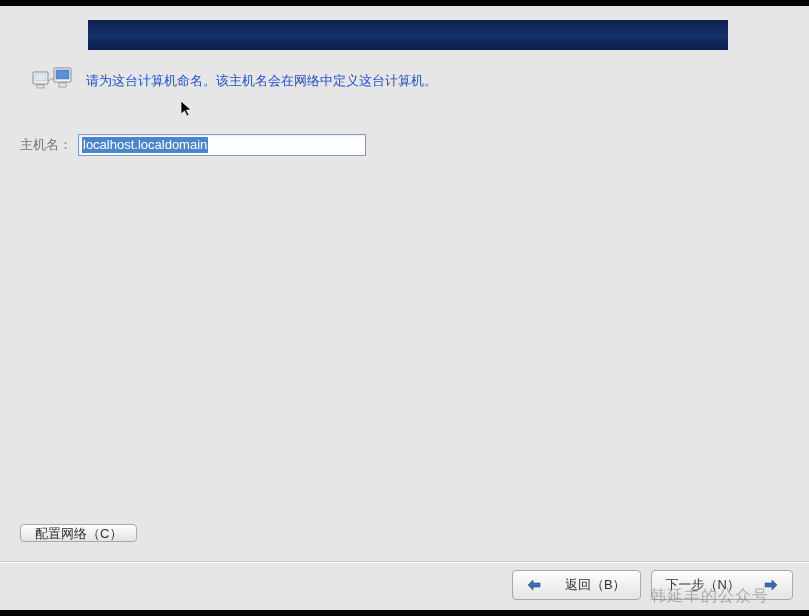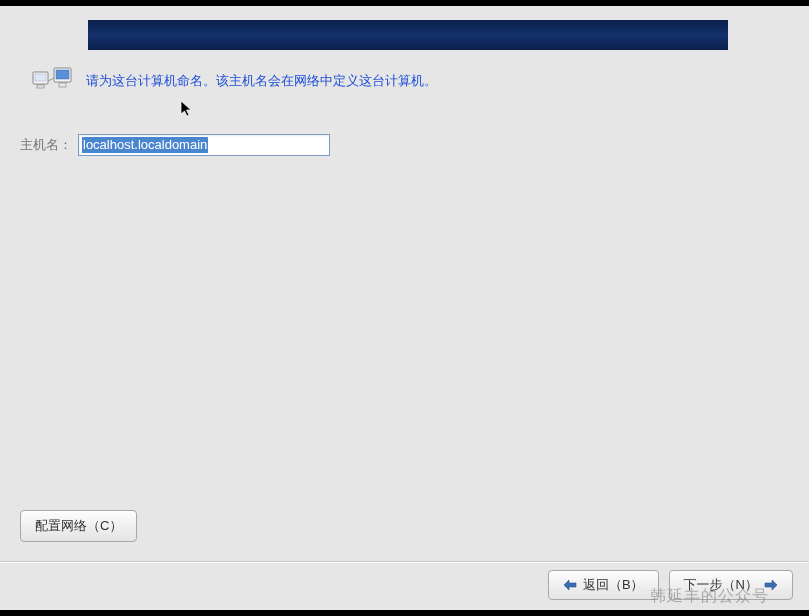--- a/index.html
+++ b/index.html
@@ -74,41 +74,41 @@
       margin-top: 38px;
       margin-left: 0px;
       gap: 6px;
     }
     .form-label {
       color: #737373;
       font-size: 13px;
     }
     .hostname-input-wrap {
       position: relative;
-      width: 252px;
+      width: 288px;
       height: 22px;
       border: 1px solid #7a9cc6;
       background: #fff;
       box-shadow: inset 1px 1px 2px rgba(0,0,0,0.08);
     }
     .hostname-selected {
       position: absolute;
       left: 3px;
       top: 2px;
       background: #4a86cf;
       color: #fff;
       font-size: 13px;
       padding: 0 1px;
       line-height: 16px;
     }
     .config-button {
       position: absolute;
       bottom: 68px;
       left: 20px;
-      height: 32px;
+      height: 18px;
       padding: 0 14px;
       background: linear-gradient(to bottom, #fdfdfd 0%, #f0f0f0 50%, #e4e4e4 100%);
       border: 1px solid #a8a8a8;
       border-radius: 4px;
       font-size: 13px;
       color: #333;
       cursor: pointer;
       margin-top: 36px;
     }
     .separator {
@@ -131,21 +131,21 @@
       height: 30px;
       padding: 0 14px;
       background: linear-gradient(to bottom, #fdfdfd 0%, #f0f0f0 50%, #e4e4e4 100%);
       border: 1px solid #a8a8a8;
       border-radius: 4px;
       font-size: 13px;
       color: #333;
       cursor: pointer;
       display: flex;
       align-items: center;
-      gap: 6px;
+      gap: 24px;
     }
     .arrow-left, .arrow-right {
       display: inline-flex;
       align-items: center;
     }
     .watermark {
       position: absolute;
       bottom: 3px;
       right: 40px;
       color: rgba(120,120,120,0.55);

